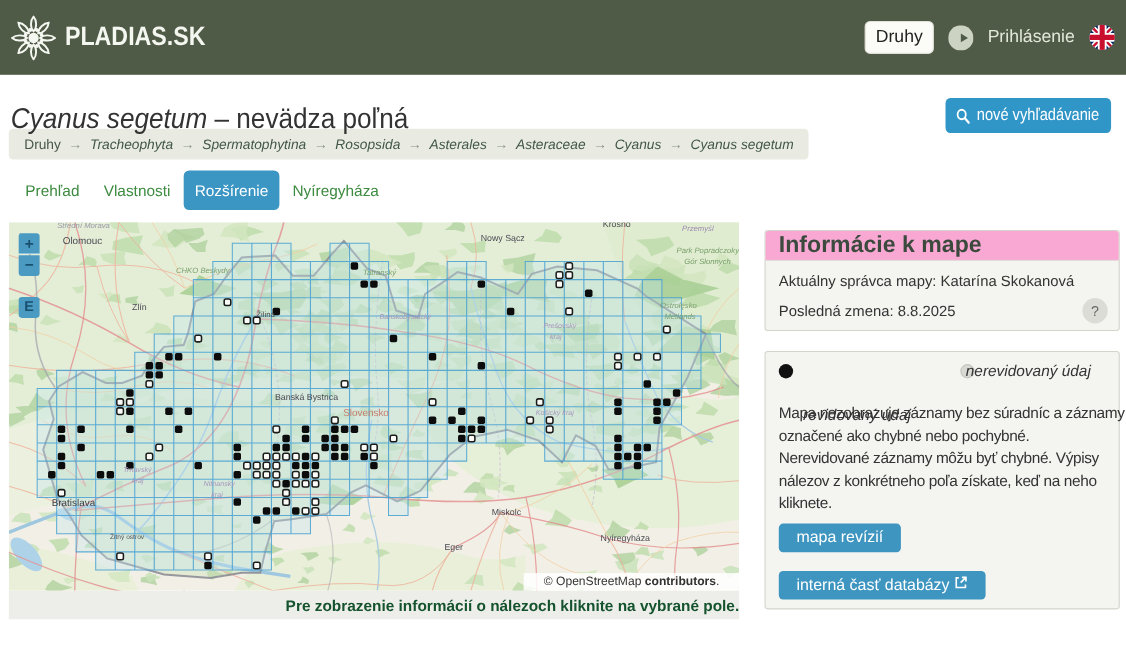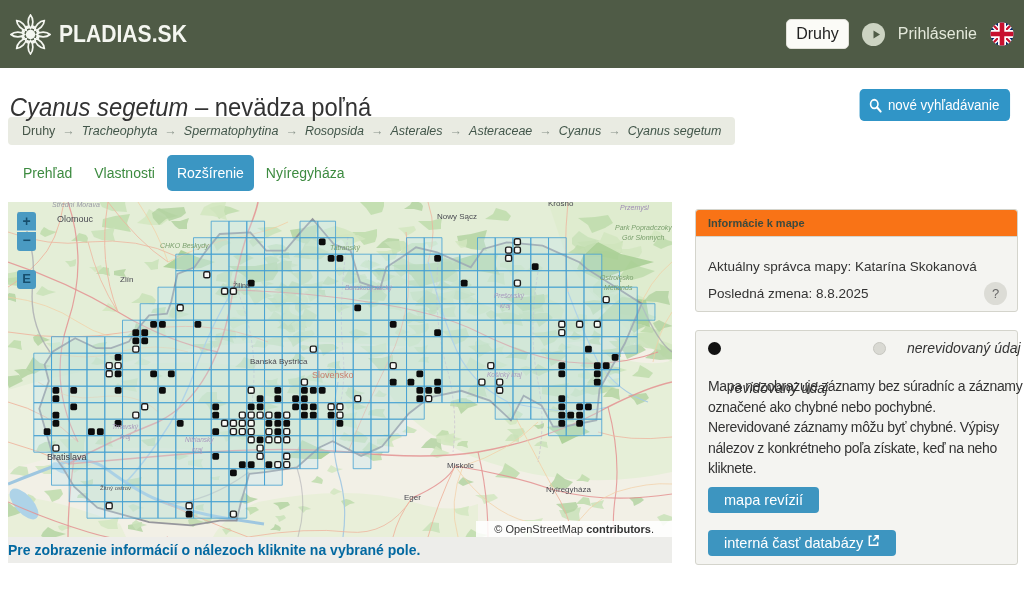--- a/index.html
+++ b/index.html
@@ -21,28 +21,28 @@
 .crumbs{background:#e9ebe2;border-radius:4px;padding:0 14px;font-size:12.5px;color:#47574a;
  width:727px;height:28px;display:flex;align-items:center;white-space:nowrap;}
 .crumbs .it{font-style:italic;color:#42564a;}
 .crumbs .ar{color:#8a948b;margin:0 7px;font-style:normal;}
 .tabs{display:flex;align-items:center;margin:10px 0 0 5px;}
 .tab{color:#3d8b40;font-size:14px;padding:10px 10px;margin-right:2px;}
 .tab.active{background:#3b96c3;color:#fff;border-radius:5px;}
 .main{display:flex;margin-top:11px;}
 .mapcol{width:664px;}
 .mapbox{width:664px;height:335px;position:relative;overflow:hidden;}
-.mapcap{background:#ededea;color:#0369a1;font-size:14px;font-weight:bold;
- text-align:left;height:26px;line-height:26px;}
+.mapcap{background:#ededea;color:#14532d;font-size:14px;font-weight:bold;
+ text-align:right;height:26px;line-height:26px;}
 .side{width:323px;margin-left:23px;}
 .panel{border:1px solid #d4d4cc;border-radius:3px;background:#f4f4f1;}
-.panel h2{background:#f97316;color:#3c4a3e;font-size:11px;font-weight:bold;line-height:20px;
+.panel h2{background:#f9a8d4;color:#3c4a3e;font-size:21px;font-weight:bold;line-height:20px;
  padding:3px 12px;border-bottom:1px solid #d4d4cc;border-radius:3px 3px 0 0;}
 .pbody{padding:2px 12px 8px;font-size:13.5px;color:#333;}
-.inforow{margin-top:18px;position:relative;line-height:19px;white-space:nowrap;}
+.inforow{margin-top:7px;position:relative;line-height:19px;white-space:nowrap;}
 .qmark{position:absolute;right:-2px;top:-2px;width:23px;height:23px;border-radius:50%;
  background:#dcdcd6;color:#666;font-size:13px;text-align:center;line-height:23px;}
 .legrow{position:relative;height:23px;margin-top:6px;}
 .dot{width:13px;height:13px;border-radius:50%;display:inline-block;position:absolute;top:3px;}
 .leglab{font-style:italic;color:#333;font-size:14px;position:absolute;top:1px;white-space:nowrap;}
 .legtext{font-size:14px;line-height:20.5px;color:#333;margin-top:14px;white-space:nowrap;letter-spacing:-.35px;}
 .bluebtn{display:inline-flex;align-items:center;background:#3d95c0;color:#fff;font-size:14.5px;
  height:26px;border-radius:4px;padding:0 16px;}
 .ctrl{position:absolute;left:9px;width:19px;border-radius:3px;background:#4a9ac2;
  color:#174f6e;text-align:center;font-weight:bold;}
@@ -740,21 +740,21 @@
      <div class="inforow">Aktuálny správca mapy: Katarína Skokanová</div>
      <div class="inforow" style="margin-top:8px;">Posledná zmena: 8.8.2025<span class="qmark">?</span></div>
     </div>
    </div>
    <div class="panel" style="margin-top:18px;">
     <div class="pbody">
      <div class="legrow">
       <span class="dot" style="background:#111;left:0;"></span>
               <span class="leglab" style="left:22px;margin-top:40px;">revidovaný údaj</span>
       <span class="dot" style="background:#d9d9d3;border:1px solid #c6c6c0;left:165px;"></span>
-              <span class="leglab" style="left:199px;">nerevidovaný údaj</span>
+              <span class="leglab" style="left:170px;">nerevidovaný údaj</span>
      </div>
      <div class="legtext">Mapa nezobrazuje záznamy bez súradníc a záznamy<br>označené ako chybné nebo pochybné.<br>Nerevidované záznamy môžu byť chybné. Výpisy<br>nálezov z konkrétneho poľa získate, keď na neho<br>kliknete.</div>
      <div style="margin-top:8px;"><span class="bluebtn">mapa revízií</span></div>
      <div style="margin-top:17px;"><span class="bluebtn">interná časť databázy&nbsp;<svg width="13" height="13" viewBox="0 0 14 14" style="margin-top:-4px;">
                   <path d="M5 2.5 H2.5 V12 H11.5 V9" fill="none" stroke="#fff" stroke-width="1.6"></path>
                   <path d="M8 2 H12 V6 M12 2 L6.8 7.2" fill="none" stroke="#fff" stroke-width="1.6"></path>
                 </svg></span></div>
     </div>
    </div>
   </div>

